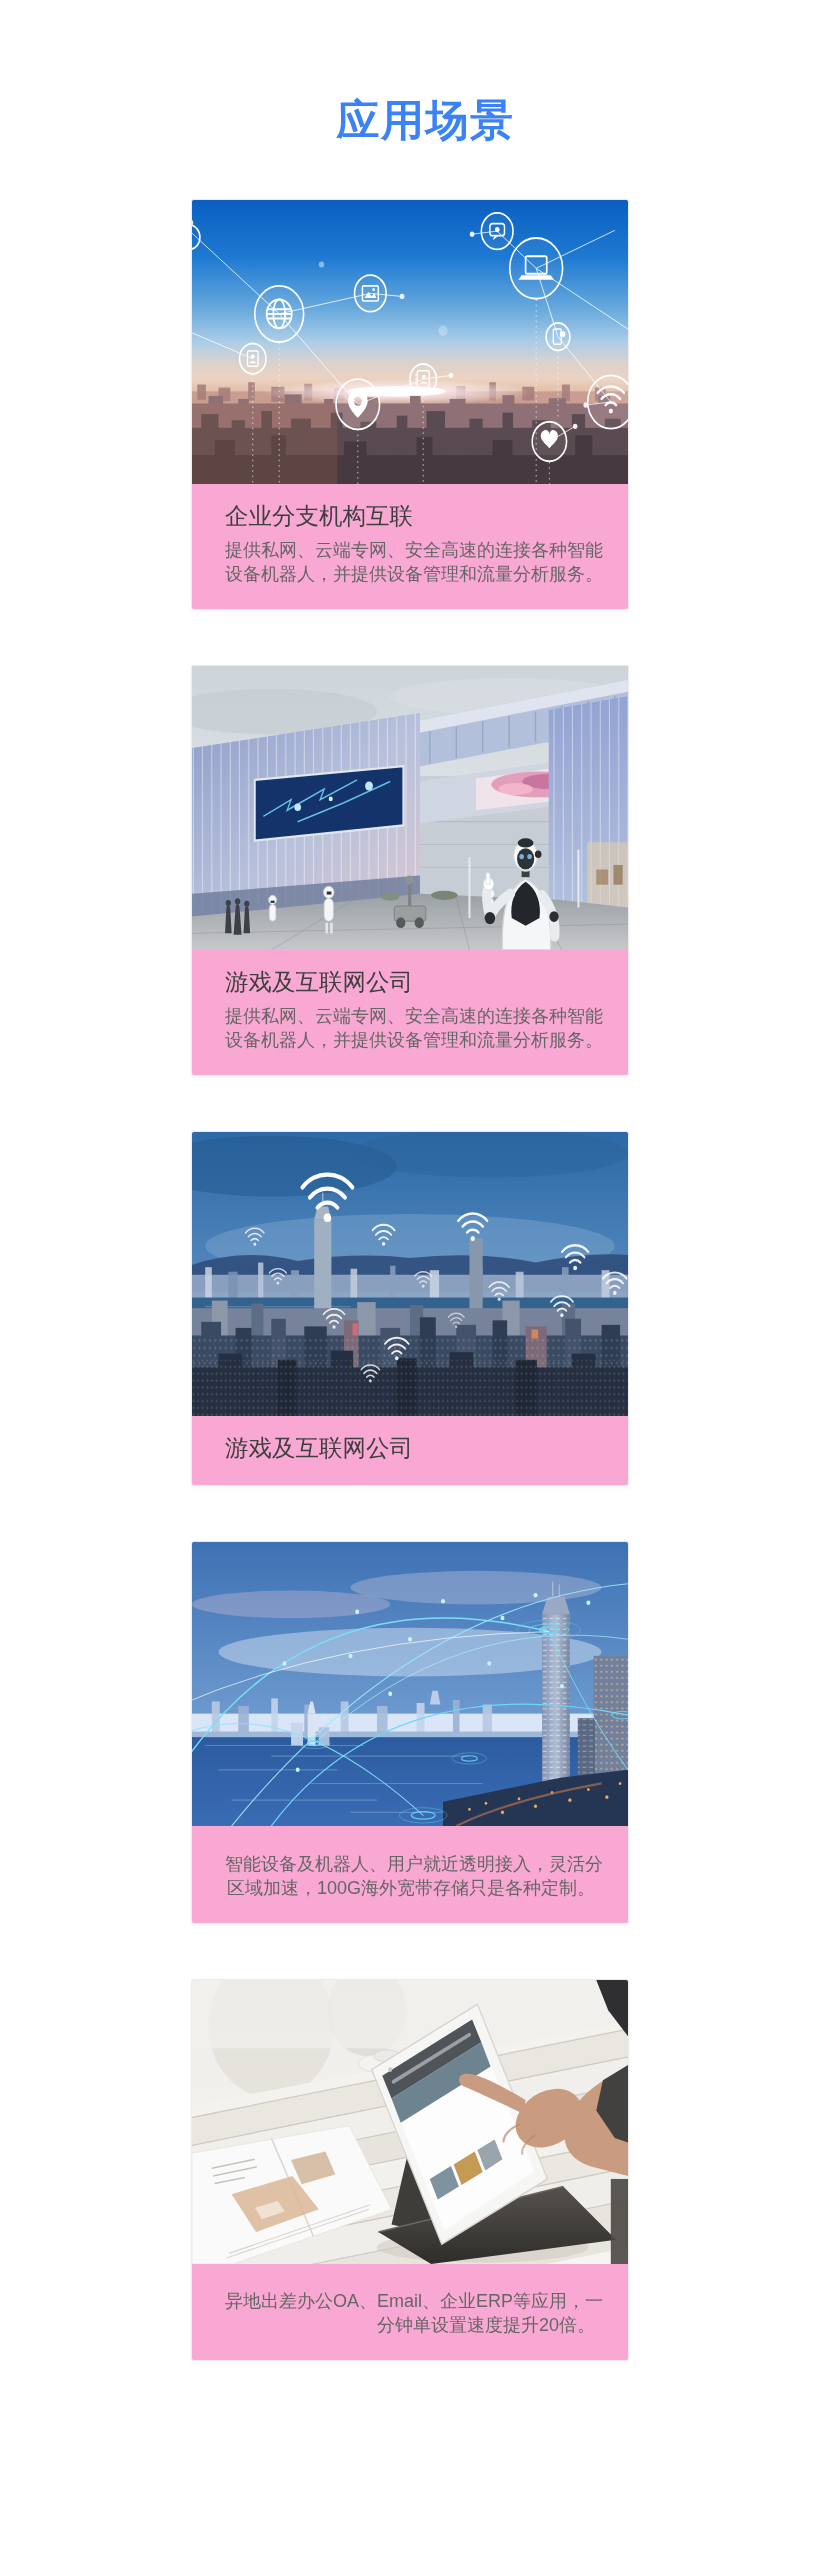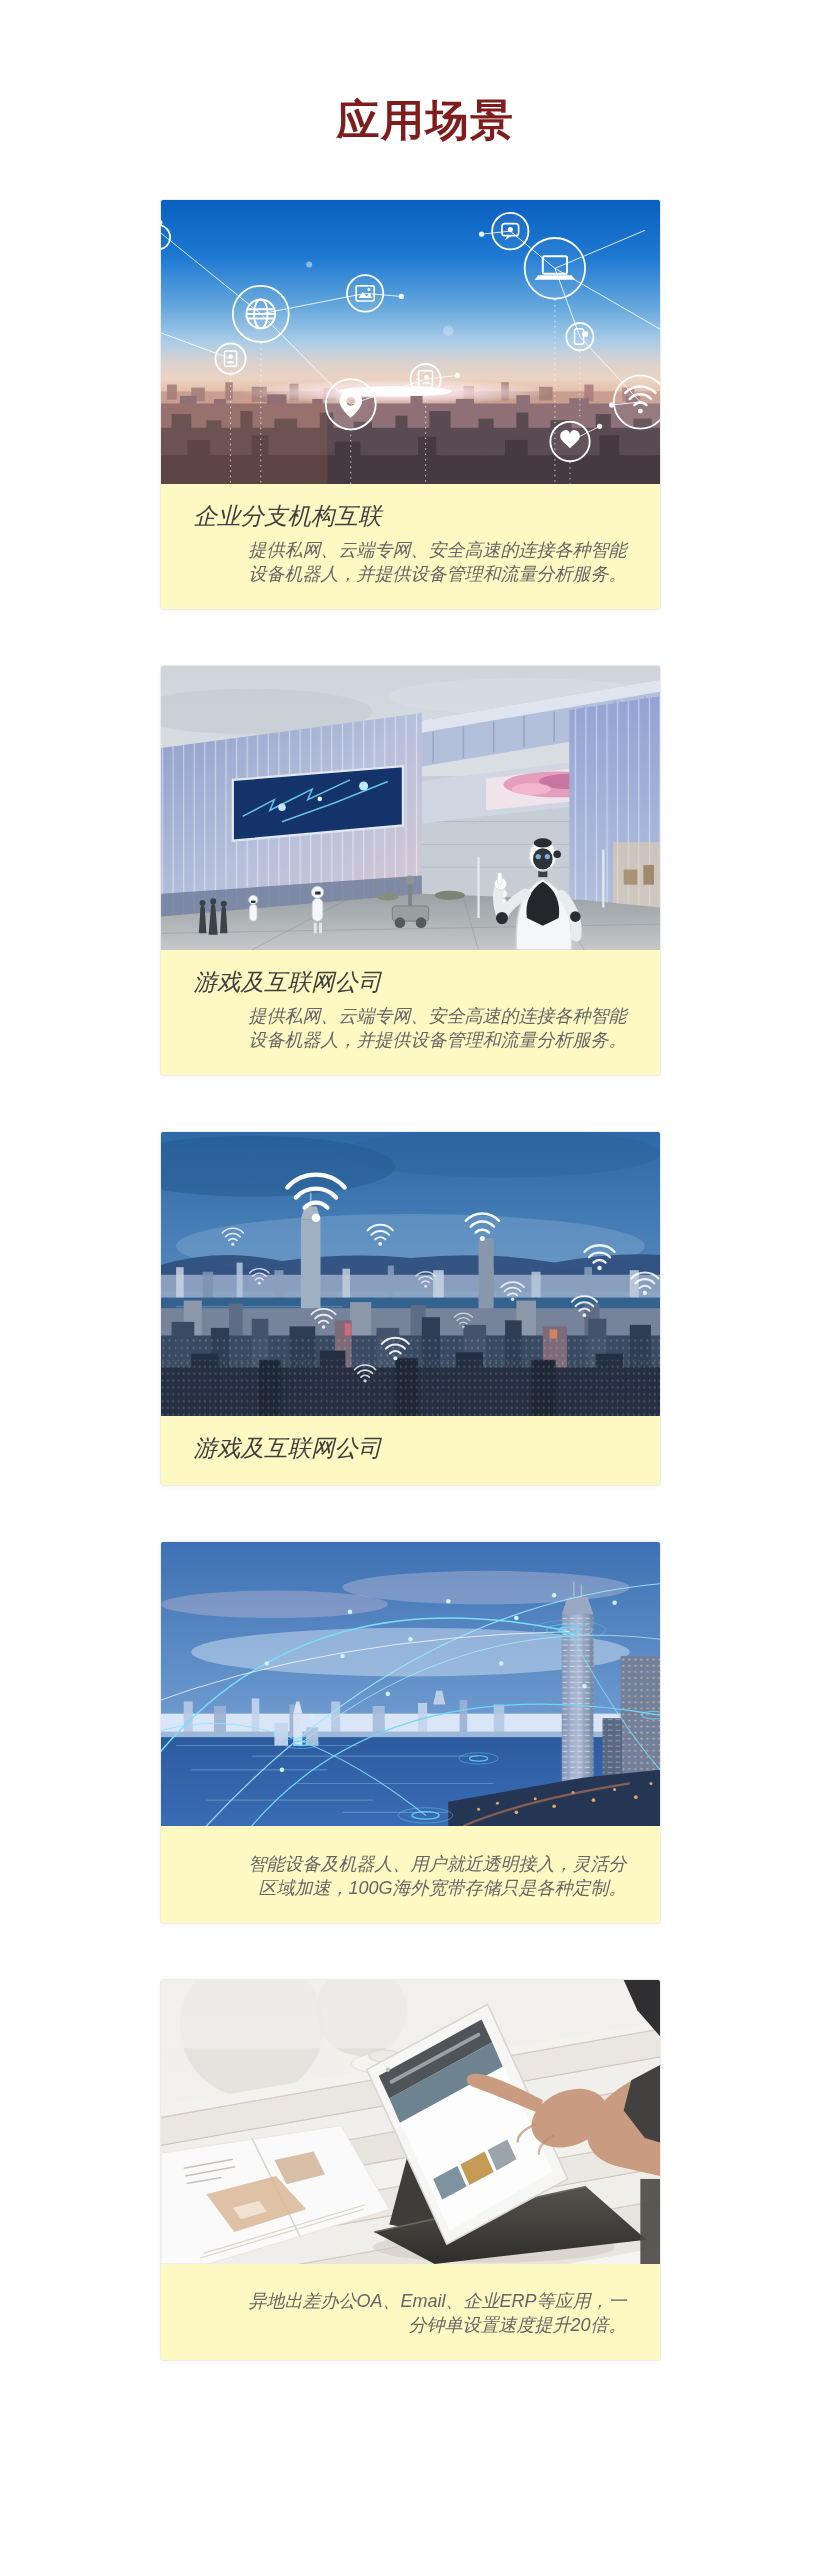--- a/index.html
+++ b/index.html
@@ -6,36 +6,35 @@
   body{
     width:820px;
     font-family:"Liberation Sans","DejaVu Sans",sans-serif;
     -webkit-font-smoothing:antialiased;
   }
   .page{width:820px;padding-bottom:35px;}
   .section-title{
     text-align:center;
     font-size:43px;
     font-weight:600;
-    color:#7f1d1d;
+    color:#3b82f6;
     letter-spacing:1.5px;
     line-height:1.1;
     margin:97px 0 55px 0;
     padding-left:31px;
   }
   .card{
     box-sizing:border-box;
-    width:501px;
+    width:438px;
     margin:0 auto 55px auto;
-    background:#fef9c3;
+    background:#f9a8d4;
     border:0.8px solid #ececec;
     border-radius:3px;
     overflow:hidden;
     box-shadow:0 1.5px 6px rgba(0,0,0,0.03);
-    font-style:italic;
   }
   .card-media{display:block;height:284px;overflow:hidden;}
   .card-media svg{display:block;}
   .card-body{padding:18px 33px 23px 33px;}
   .card-title{
     margin:0;
     font-size:23.5px;
     font-weight:400;
     color:#3f3f3f;
     line-height:1.2;

